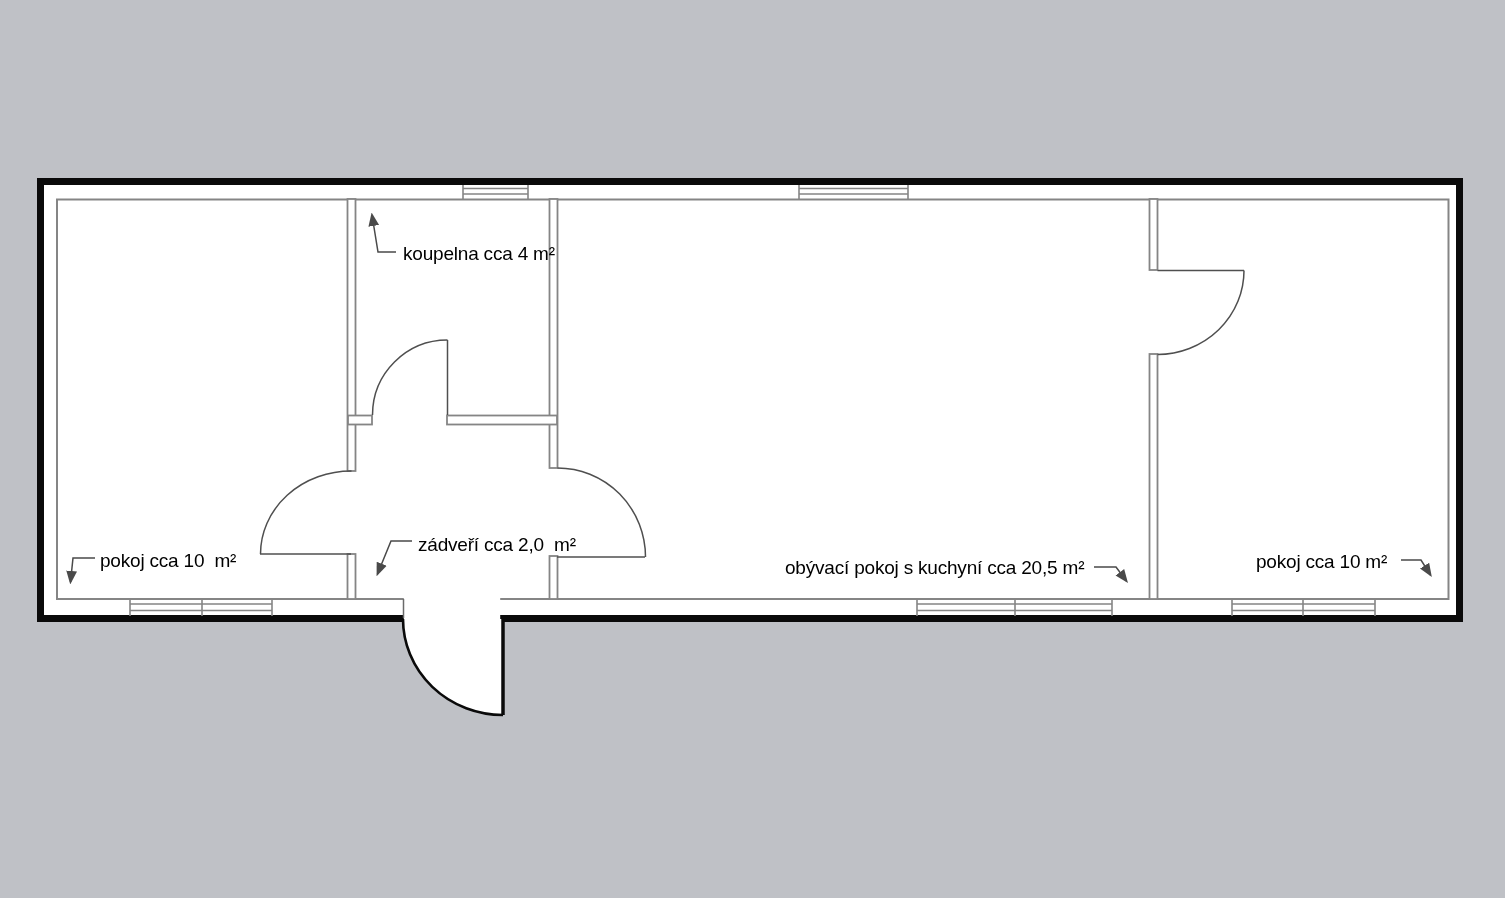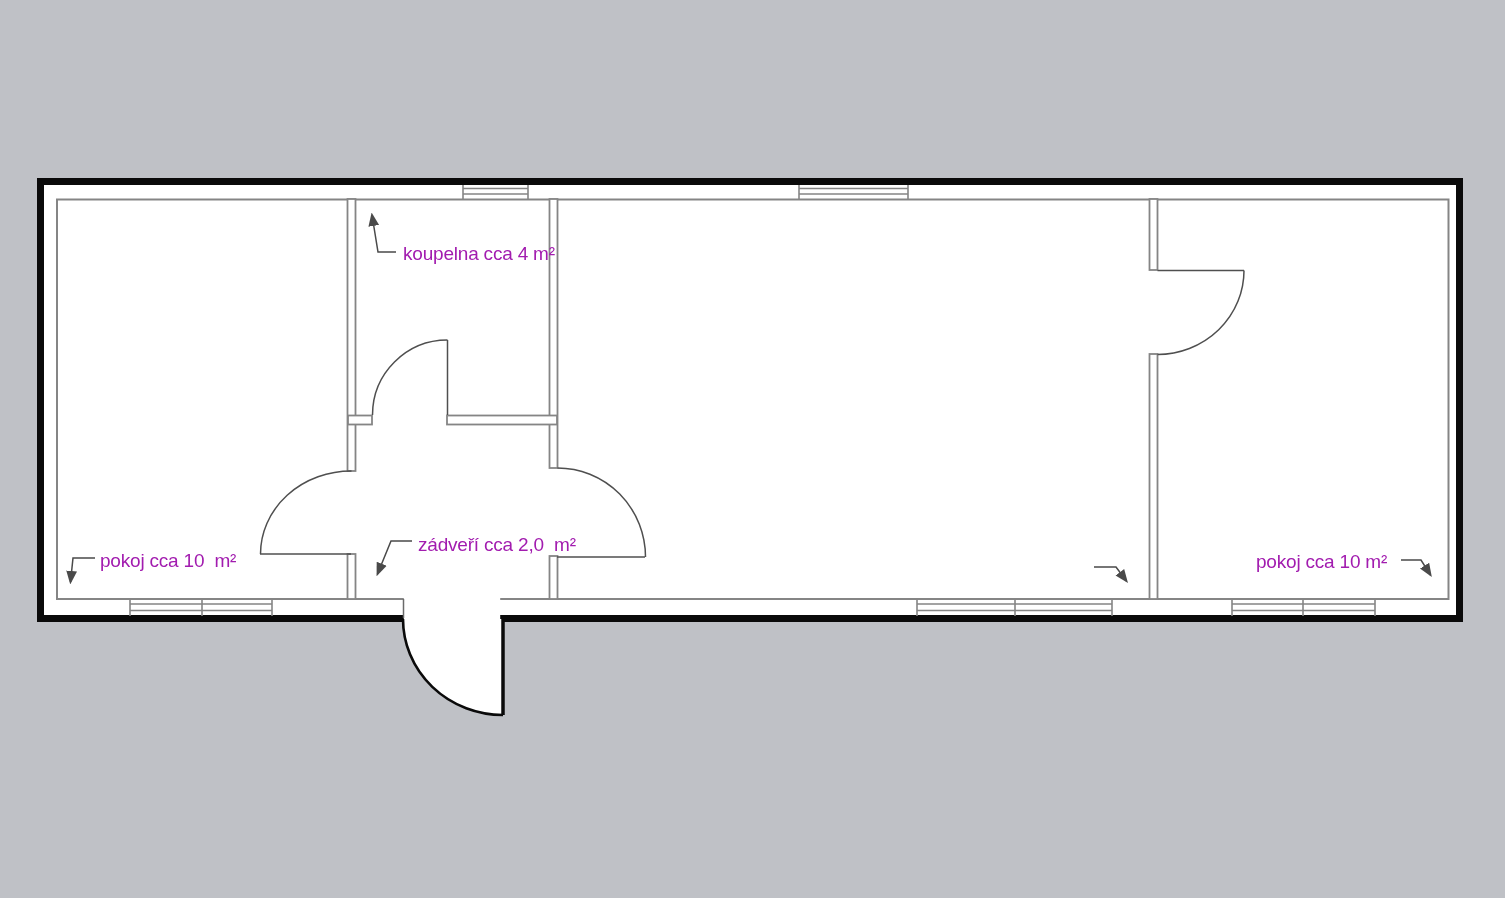--- a/index.html
+++ b/index.html
@@ -9,21 +9,21 @@
     font-family:"Liberation Sans","DejaVu Sans",sans-serif;
     overflow:hidden;
   }
   .stage{
     position:relative;width:1505px;height:898px;background:#bfc1c6;
   }
   .plan-svg{position:absolute;left:0;top:0;}
   .room-label{
     position:absolute;
     font-size:19px;
-    color:#a21caf;
+    color:#000000;
     letter-spacing:-0.2px;
     white-space:pre;
     transform:translateY(-50%);
     line-height:1;
   }
   .room-hotspot{position:absolute;background:transparent;pointer-events:none;}
 </style>
 </head>
 <body>
 
@@ -133,15 +133,16 @@
 
   <div class="room-hotspot" style="left:57px;top:199px;width:290px;height:400px"></div>
   <div class="room-hotspot" style="left:356px;top:199px;width:193px;height:216px"></div>
   <div class="room-hotspot" style="left:356px;top:425px;width:193px;height:174px"></div>
   <div class="room-hotspot" style="left:558px;top:199px;width:591px;height:400px"></div>
   <div class="room-hotspot" style="left:1158px;top:199px;width:290px;height:400px"></div>
 
   <div class="room-label" style="left:403px;top:253px">koupelna cca 4 m²</div>
   <div class="room-label" style="left:100px;top:560px">pokoj cca 10  m²</div>
   <div class="room-label" style="left:418px;top:544px">zádveří cca 2,0  m²</div>
+  <div class="room-label" style="left:785px;top:567px">obývací pokoj s kuchyní cca 20,5 m²</div>
   <div class="room-label" style="left:1256px;top:561px">pokoj cca 10 m²</div>
 
 </div>
 
 </body></html>

